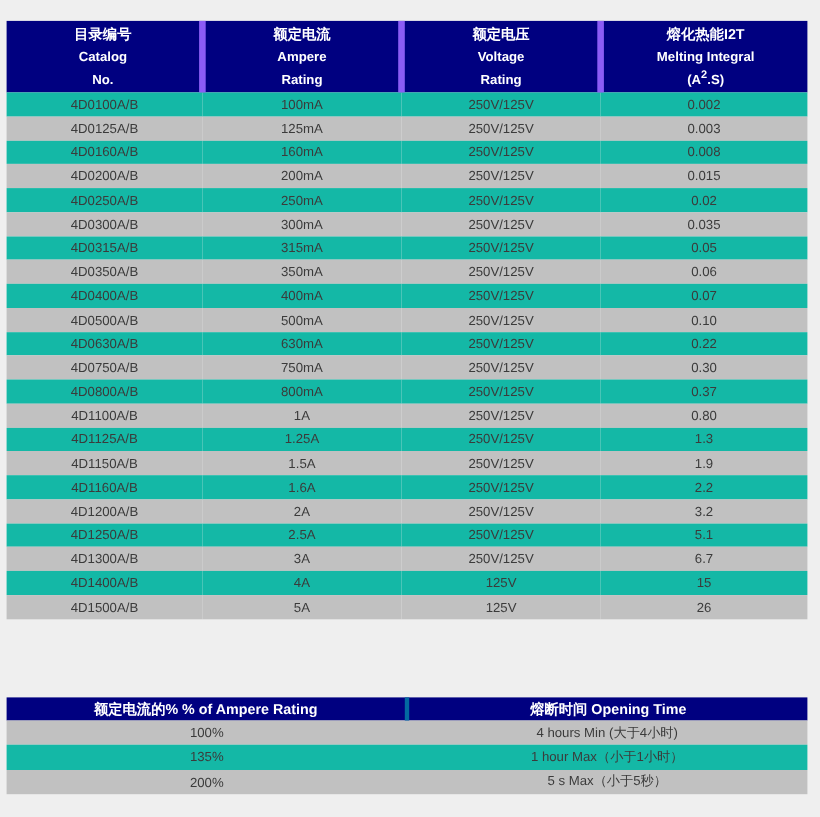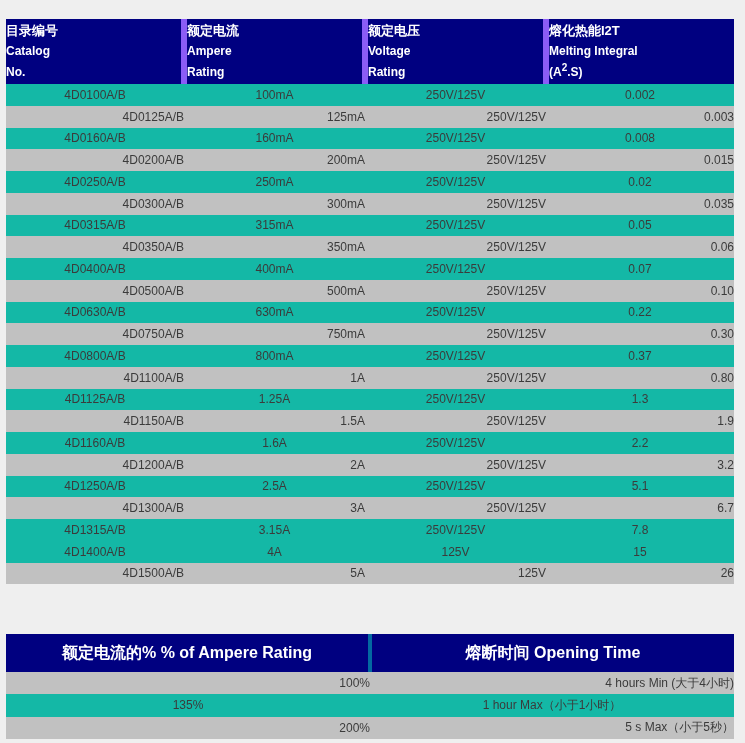--- a/index.html
+++ b/index.html
@@ -25,21 +25,21 @@
     left: 6px;
     top: 19px;
     width: 728px;
   }
   .spec-table th {
     background: #000080;
     color: #FFFFFF;
     font-weight: bold;
     height: 65px;
     vertical-align: middle;
-    text-align: left;
+    text-align: center;
     padding: 0;
   }
   .spec-table thead th + th {
     border-left: 6px solid #8b5cf6;
   }
   .hdr-zh {
     font-size: 13px;
     line-height: 21px;
   }
   .hdr-en {
@@ -53,35 +53,35 @@
   .spec-table td,
   .time-table td {
     height: 21.75px;
     font-size: 12px;
     color: #3B3B3B;
     text-align: center;
     padding: 0;
     vertical-align: middle;
   }
   .row-light td { background: #14b8a6; }
-  .row-dark td  { background: #C1C1C1; text-align: right; }
+  .row-dark td  { background: #C1C1C1; }
 
   
   .time-table {
     position: absolute;
     left: 6px;
     top: 634px;
     width: 728px;
   }
   .time-table th {
     background: #000080;
     color: #FFFFFF;
     font-weight: bold;
-    font-size: 16px;
-    height: 38px;
+    font-size: 13px;
+    height: 21px;
     vertical-align: middle;
     text-align: center;
     padding: 0;
   }
   .time-table thead th + th {
     border-left: 4px solid #0369a1;
   }
   .time-table td { height: 22.3px; margin-left: 24px; }
 </style>
 </head>
@@ -233,26 +233,20 @@
           <td>4D1250A/B</td>
           <td>2.5A</td>
           <td>250V/125V</td>
           <td>5.1</td>
         </tr>
         <tr class="row-dark">
           <td>4D1300A/B</td>
           <td>3A</td>
           <td>250V/125V</td>
           <td>6.7</td>
-        </tr>
-        <tr class="row-light">
-          <td>4D1315A/B</td>
-          <td>3.15A</td>
-          <td>250V/125V</td>
-          <td>7.8</td>
         </tr>
         <tr class="row-light">
           <td>4D1400A/B</td>
           <td>4A</td>
           <td>125V</td>
           <td>15</td>
         </tr>
         <tr class="row-dark">
           <td>4D1500A/B</td>
           <td>5A</td>

